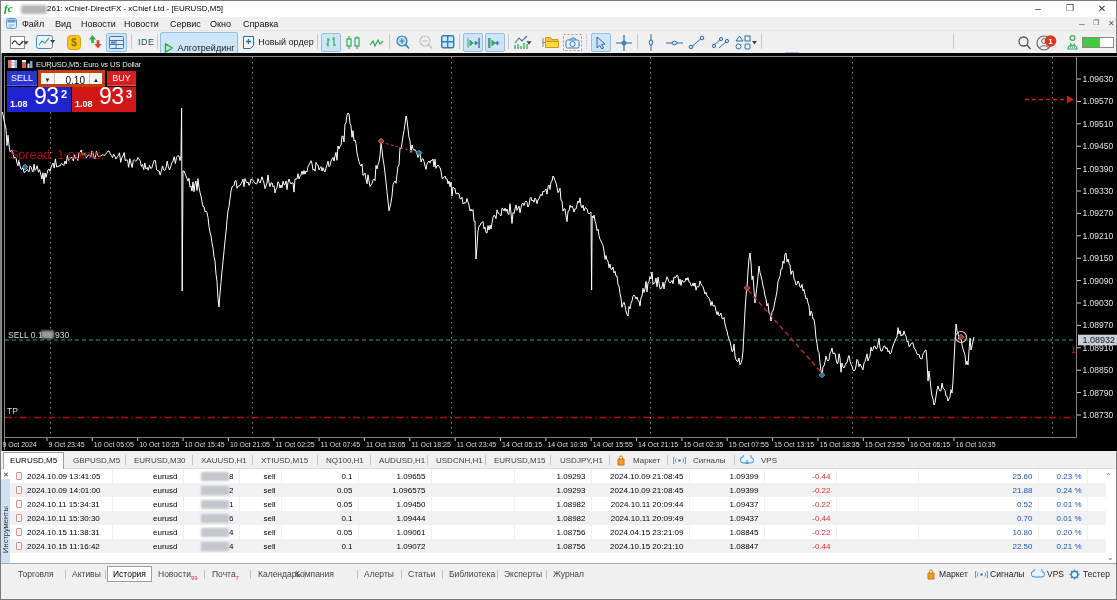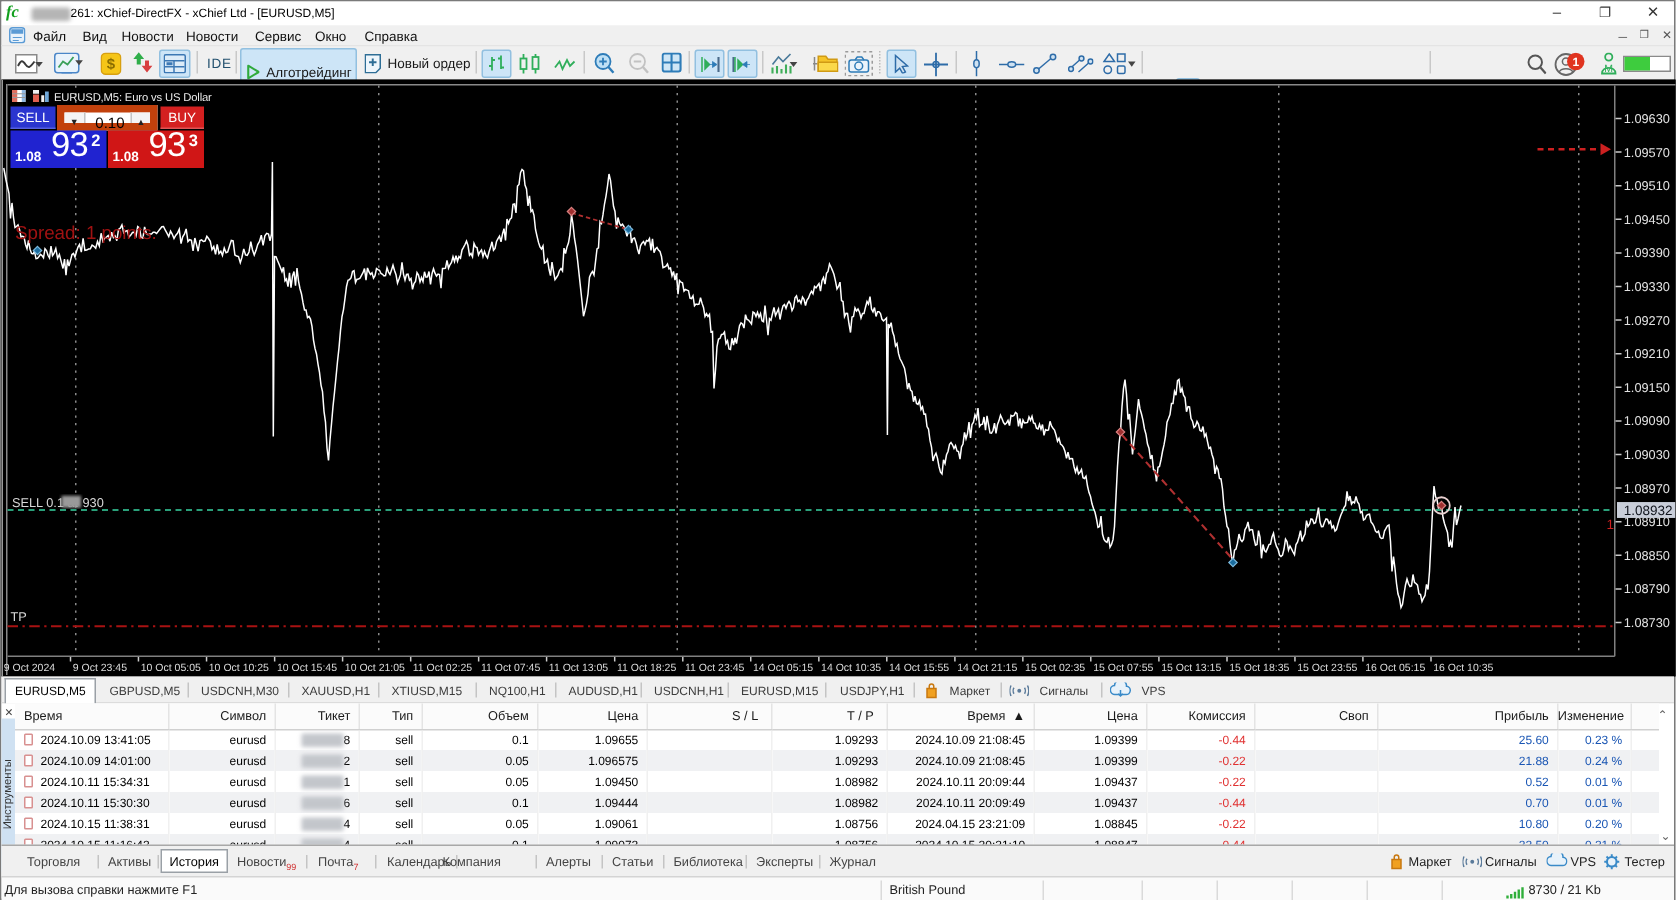--- a/index.html
+++ b/index.html
@@ -24,21 +24,21 @@
 .tfbtn{position:absolute;top:21px;font-size:8px;color:#3e5a74;text-align:right;line-height:13px;width:18px}
 
 #chart{left:0;top:52px;width:1117px;height:398px;background:#000}
 #chart svg{position:absolute;left:0;top:0}
 .axlab{font-size:8.5px;fill:#e2e2e2;font-family:"Liberation Sans",sans-serif}
 .txlab{font-size:7px;fill:#dcdcdc;font-family:"Liberation Sans",sans-serif}
 
 #panel{left:6px;top:18px;width:129px;height:41px;font-family:"Liberation Sans",sans-serif}
 .sellbtn{position:absolute;left:0;top:0;width:30px;height:15px;background:#2a35cf;color:#fff;font-size:9px;text-align:center;line-height:14px;border-bottom:1px solid #5560e0}
 .buybtn{position:absolute;left:100px;top:0;width:29px;height:15px;background:#d42020;color:#fff;font-size:9px;text-align:center;line-height:14px;border-bottom:1px solid #e05555}
-.spin{position:absolute;left:31px;top:-1px;width:67px;height:17px;background:#fff;border:5px solid #c2410c;display:flex}
+.spin{position:absolute;left:31px;top:-1px;width:67px;height:17px;background:#fff;border:3px solid #c2410c;display:flex}
 .spin .dn{width:14px;border-right:1px solid #c4c4c4;text-align:center;font-size:6px;color:#222;line-height:15px;background:#f4f4f4}
 .spin .val{flex:1;font-size:10px;color:#000;text-align:right;padding-right:4px;line-height:15px}
 .spin .up{width:13px;border-left:1px solid #c4c4c4;text-align:center;font-size:6px;color:#222;line-height:15px;background:#f4f4f4}
 .bigsell{position:absolute;left:0;top:16px;width:64px;height:25px;background:#2023d0;color:#fff}
 .bigbuy{position:absolute;left:65px;top:16px;width:64px;height:25px;background:#d01616;color:#fff}
 .bp{position:absolute;left:3px;bottom:3px;font-size:9px;font-weight:bold}
 .bd{position:absolute;left:27px;top:-4px;font-size:23px;letter-spacing:-0.5px}
 .bs{position:absolute;right:4px;top:1px;font-size:11px;font-weight:bold}
 
 #charttabs{left:0;top:450px;width:100%;height:18px;background:#f0f0f0;font-size:8px;color:#3c3c3c;border-bottom:1px solid #dcdcdc}
@@ -447,21 +447,21 @@
           <span class="bd">93</span>
           <span class="bs">3</span>
         </div>
 </div>
 
 </div>
 <div class="abs" id="charttabs">
  <span class="tab active" style="left:2px">EURUSD,M5</span>
  <span class="tab" style="left:66px">GBPUSD,M5</span>
       <span class="sep" style="left:124px"></span>
- <span class="tab" style="left:127px">USDCNH,M30</span>
+ <span class="tab" style="left:127px">EURUSD,M30</span>
       <span class="sep" style="left:191px"></span>
  <span class="tab" style="left:194px">XAUUSD,H1</span>
       <span class="sep" style="left:251px"></span>
  <span class="tab" style="left:254px">XTIUSD,M15</span>
       <span class="sep" style="left:316px"></span>
  <span class="tab" style="left:319px">NQ100,H1</span>
       <span class="sep" style="left:369px"></span>
  <span class="tab" style="left:372px">AUDUSD,H1</span>
       <span class="sep" style="left:426px"></span>
  <span class="tab" style="left:429px">USDCNH,H1</span>
@@ -502,37 +502,20 @@
           <col style="width:77px">
           <col style="width:98px">
           <col style="width:75px">
           <col style="width:72px">
           <col style="width:82px">
           <col style="width:120px">
           <col style="width:49px">
           <col style="width:19px">
         </colgroup>
  <tbody>
-          <tr>
-            <th class="l" style="padding-left:6px">Время</th>
-            <th>Символ</th>
-            <th>Тикет</th>
-            <th>Тип</th>
-            <th>Объем</th>
-            <th>Цена</th>
-            <th style="padding-right:8px">S / L</th>
-            <th style="padding-right:8px">T / P</th>
-            <th>Время &nbsp;▲</th>
-            <th>Цена</th>
-            <th>Комиссия</th>
-            <th>Своп</th>
-            <th>Прибыль</th>
-            <th>Изменение</th>
-            <th style="border-right:none"></th>
-          </tr>
  <tr>
             <td class="l"><span class="docic"></span>2024.10.09 13:41:05</td>
             <td>eurusd</td>
             <td><span class="tblur"></span>8</td>
             <td>sell</td>
             <td>0.1</td>
             <td>1.09655</td>
             <td></td>
             <td>1.09293</td>
             <td>2024.10.09 21:08:45</td>
@@ -675,27 +658,12 @@
         <path d="M3.5 8a3 3 0 01-0.5-6 4 4 0 018 0.5 2.7 2.7 0 01-0.5 5.5z" fill="#e8f2fa" stroke="#3a8ac8"></path>
       </svg>
  <span class="brlab" style="left:1046px">VPS</span>
  <svg class="abs" style="left:1068px;top:5px" width="11" height="11">
         <circle cx="5.5" cy="5.5" r="3.2" fill="#e8f2fa" stroke="#3a8ac8" stroke-width="1.4"></circle>
         <path d="M5.5 0.5v2M5.5 8.5v2M0.5 5.5h2M8.5 5.5h2M2 2l1.4 1.4M9 2L7.6 3.4M2 9l1.4-1.4M9 9L7.6 7.6" stroke="#3a8ac8" stroke-width="1.3"></path>
       </svg>
  <span class="brlab" style="left:1082px">Тестер</span>
 </div>
 
-<div class="abs" id="status">
- <span class="abs" style="left:2px;top:3px">Для вызова справки нажмите F1</span>
- <span class="cell" style="left:586px"></span>
- <span class="abs" style="left:592px;top:3px">British Pound</span>
- <span class="cell" style="left:694px"></span>
- <span class="cell" style="left:760px"></span>
- <span class="cell" style="left:810px"></span>
- <span class="cell" style="left:860px"></span>
- <span class="cell" style="left:910px"></span>
- <span class="cell" style="left:960px"></span>
- <svg class="abs" style="left:1003px;top:5px" width="12" height="10">
-        <path d="M1 9V7M3.5 9V6M6 9V4.5M8.5 9V3M11 9V1.5" stroke="#2fae3a" stroke-width="1.6"></path>
-      </svg>
- <span class="abs" style="left:1018px;top:3px">8730 / 21 Kb</span>
-</div>
 </div>
 </body></html>

